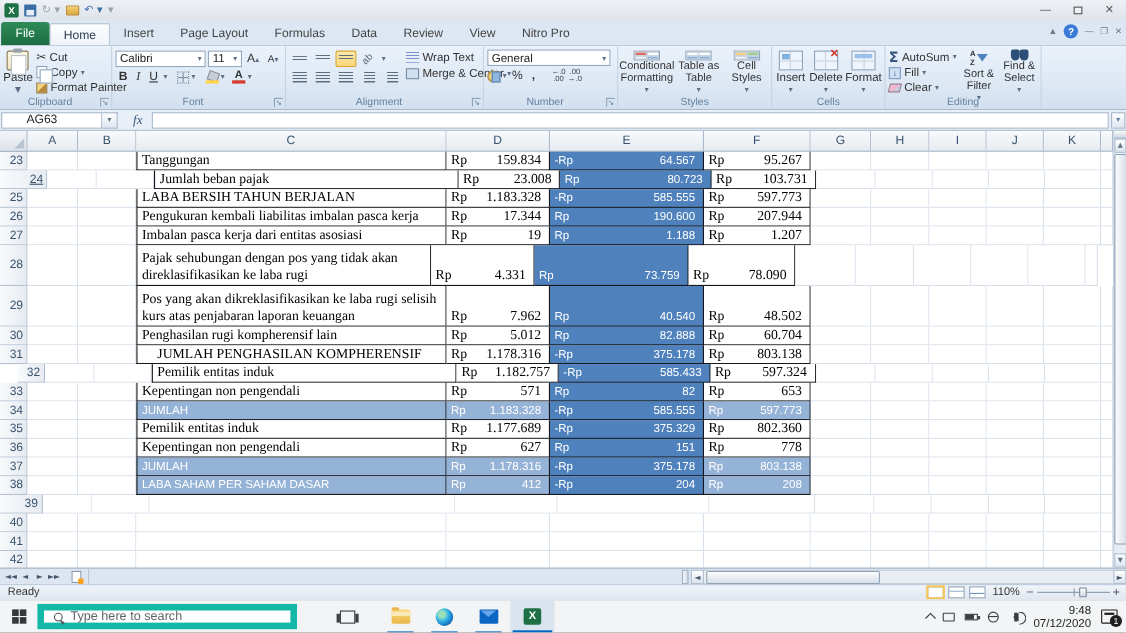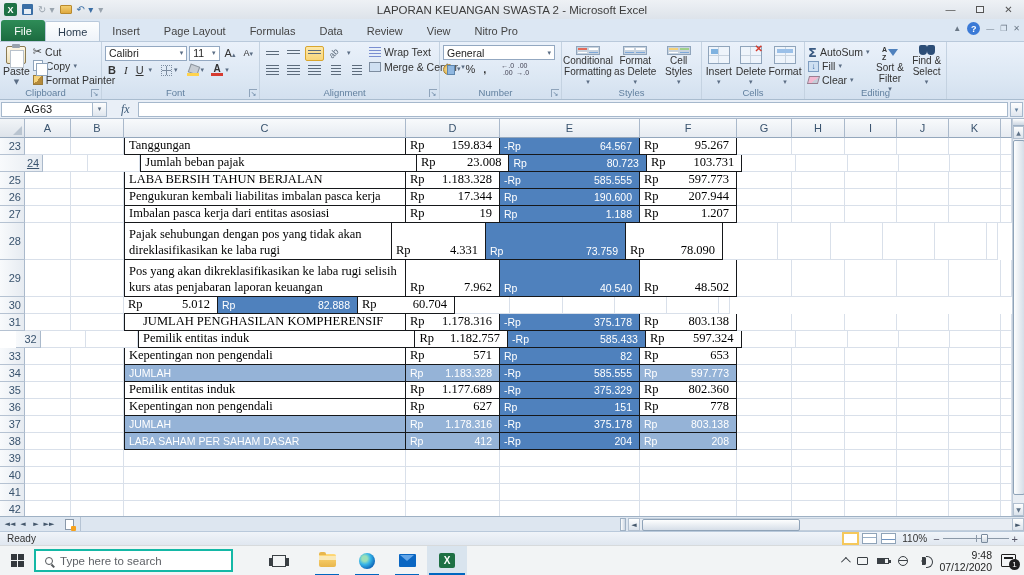--- a/index.html
+++ b/index.html
@@ -168,21 +168,21 @@
   .ztick{position:absolute;left:50%;top:-3px;width:1px;height:7px;background:#8b98a7;}
   .zthumb{position:absolute;left:38px;top:-4px;width:7px;height:9px;background:linear-gradient(#fefefe,#cfd8e2);border:1px solid #7a8a9c;border-radius:1px;}
   .zpm{font-size:11px;color:#556;line-height:10px;}
 
   
   .taskbar{position:absolute;top:545px;left:0;right:0;height:30px;background:#f2f4f5;border-top:1px solid #d7dadc;
     display:flex;align-items:center;}
   .startbtn{width:34px;height:30px;display:flex;align-items:center;justify-content:center;}
   .winlogo{width:13px;height:13px;display:grid;grid-template-columns:1fr 1fr;grid-template-rows:1fr 1fr;gap:1px;}
   .winlogo span{background:#33383d;}
-  .searchbox{width:199px;height:23px;background:#fff;border:2px solid #14b8a6;display:flex;align-items:center;gap:7px;padding-left:9px;color:#5f6368;font-size:11.5px;}
+  .searchbox{width:236px;height:23px;background:#fff;border:6px solid #14b8a6;display:flex;align-items:center;gap:7px;padding-left:9px;color:#5f6368;font-size:11.5px;}
   .mag{width:8px;height:8px;border:1.5px solid #53575b;border-radius:50%;position:relative;flex:none;}
   .mag:after{content:"";position:absolute;right:-3px;bottom:-3px;width:4px;height:1.5px;background:#53575b;transform:rotate(45deg);}
   .tb-ic{width:40px;height:30px;display:flex;align-items:center;justify-content:center;position:relative;}
   .tb-ic.open:after{content:"";position:absolute;bottom:0;left:8px;right:8px;height:2px;background:#0067c0;}
   .tb-ic.activeapp{background:#d9e4ee;}
   .tb-ic.activeapp:after{left:2px;right:2px;height:3px;}
   .tv-ic{width:14px;height:12px;border:1.5px solid #3a3f44;position:relative;background:#f2f4f5;}
   .tv-ic:before{content:"";position:absolute;left:-4px;top:2px;width:3px;height:8px;background:#3a3f44;}
   .tv-ic:after{content:"";position:absolute;right:-4px;top:2px;width:3px;height:8px;background:#3a3f44;}
   .fold-ic{width:17px;height:13px;background:linear-gradient(#ffd979,#e8b64c);border-radius:2px;position:relative;}
@@ -215,21 +215,20 @@
 
   <div class="titlebar">
     <div class="qat">
       <span class="xl-logo">X</span>
       <span class="save-ic"></span>
       <span class="qat-ic dis">↻ ▾</span>
       <span class="folder-qat"></span>
       <span class="qat-ic">↶ ▾</span>
       <span class="qat-ic dis">▾</span>
     </div>
-    <div class="title-text">LAPORAN KEUANGAN SWASTA 2  -  Microsoft Excel</div>
     <div class="winbtns">
       <span class="winbtn">—</span>
       <span class="winbtn">
           <span class="restore-g"></span>
         </span>
       <span class="winbtn">✕</span>
     </div>
   </div>
 
   <div class="tabstrip">
@@ -395,21 +394,21 @@
         <span class="lbl2">Conditional Formatting</span>
           <span class="arrow">▾</span>
       </div>
       <div class="bigbtn" style="width:44px">
         <span class="style-ic">
             <span></span>
             <span></span>
             <span style="background:#7da7d8"></span>
             <span style="background:#7da7d8"></span>
           </span>
-        <span class="lbl2">Format as Delete</span>
+        <span class="lbl2">Table as Table</span>
           <span class="arrow">▾</span>
       </div>
       <div class="bigbtn" style="width:40px">
         <span class="style-ic">
             <span style="background:#f5d27a"></span>
             <span style="background:#9fd08a"></span>
             <span></span>
             <span style="background:#7da7d8"></span>
           </span>
         <span class="lbl2">Cell Styles</span>
@@ -675,20 +674,23 @@
           <div class="cell" style="width: 53px;"></div>
           <div class="cell" style="width: 52px;"></div>
           <div class="cell" style="width: 52px;"></div>
           <div class="cell" style="width: 52px;"></div>
           <div class="cell" style="width: 11px;"></div>
         </div>
         <div class="grow" style="height: 17px;">
           <div class="rnum" style="width: 25px;">30</div>
           <div class="cell" style="width: 46px;"></div>
           <div class="cell" style="width: 53px;"></div>
+          <div class="tc bl lab" style="width: 282px; padding-left: 4px;">
+            <span>Penghasilan rugi kompherensif lain</span>
+          </div>
           <div class="tc money" style="width: 94px;">
             <span>Rp</span>
             <span>5.012</span>
           </div>
           <div class="tc money eb" style="width: 140px;">
             <span>Rp</span>
             <span>82.888</span>
           </div>
           <div class="tc money" style="width: 97px;">
             <span>Rp</span>
@@ -903,21 +905,21 @@
             <span>208</span>
           </div>
           <div class="cell" style="width: 55px;"></div>
           <div class="cell" style="width: 53px;"></div>
           <div class="cell" style="width: 52px;"></div>
           <div class="cell" style="width: 52px;"></div>
           <div class="cell" style="width: 52px;"></div>
           <div class="cell" style="width: 11px;"></div>
         </div>
         <div class="grow" style="height: 17px;">
-          <div class="rnum" style="width: 25px; text-align: right;">39</div>
+          <div class="rnum" style="width: 39px; text-align: right;">39</div>
           <div class="cell" style="width: 46px;"></div>
           <div class="cell" style="width: 53px;"></div>
           <div class="cell" style="width: 282px;"></div>
           <div class="cell" style="width: 94px;"></div>
           <div class="cell" style="width: 140px;"></div>
           <div class="cell" style="width: 97px;"></div>
           <div class="cell" style="width: 55px;"></div>
           <div class="cell" style="width: 53px;"></div>
           <div class="cell" style="width: 52px;"></div>
           <div class="cell" style="width: 52px;"></div>

